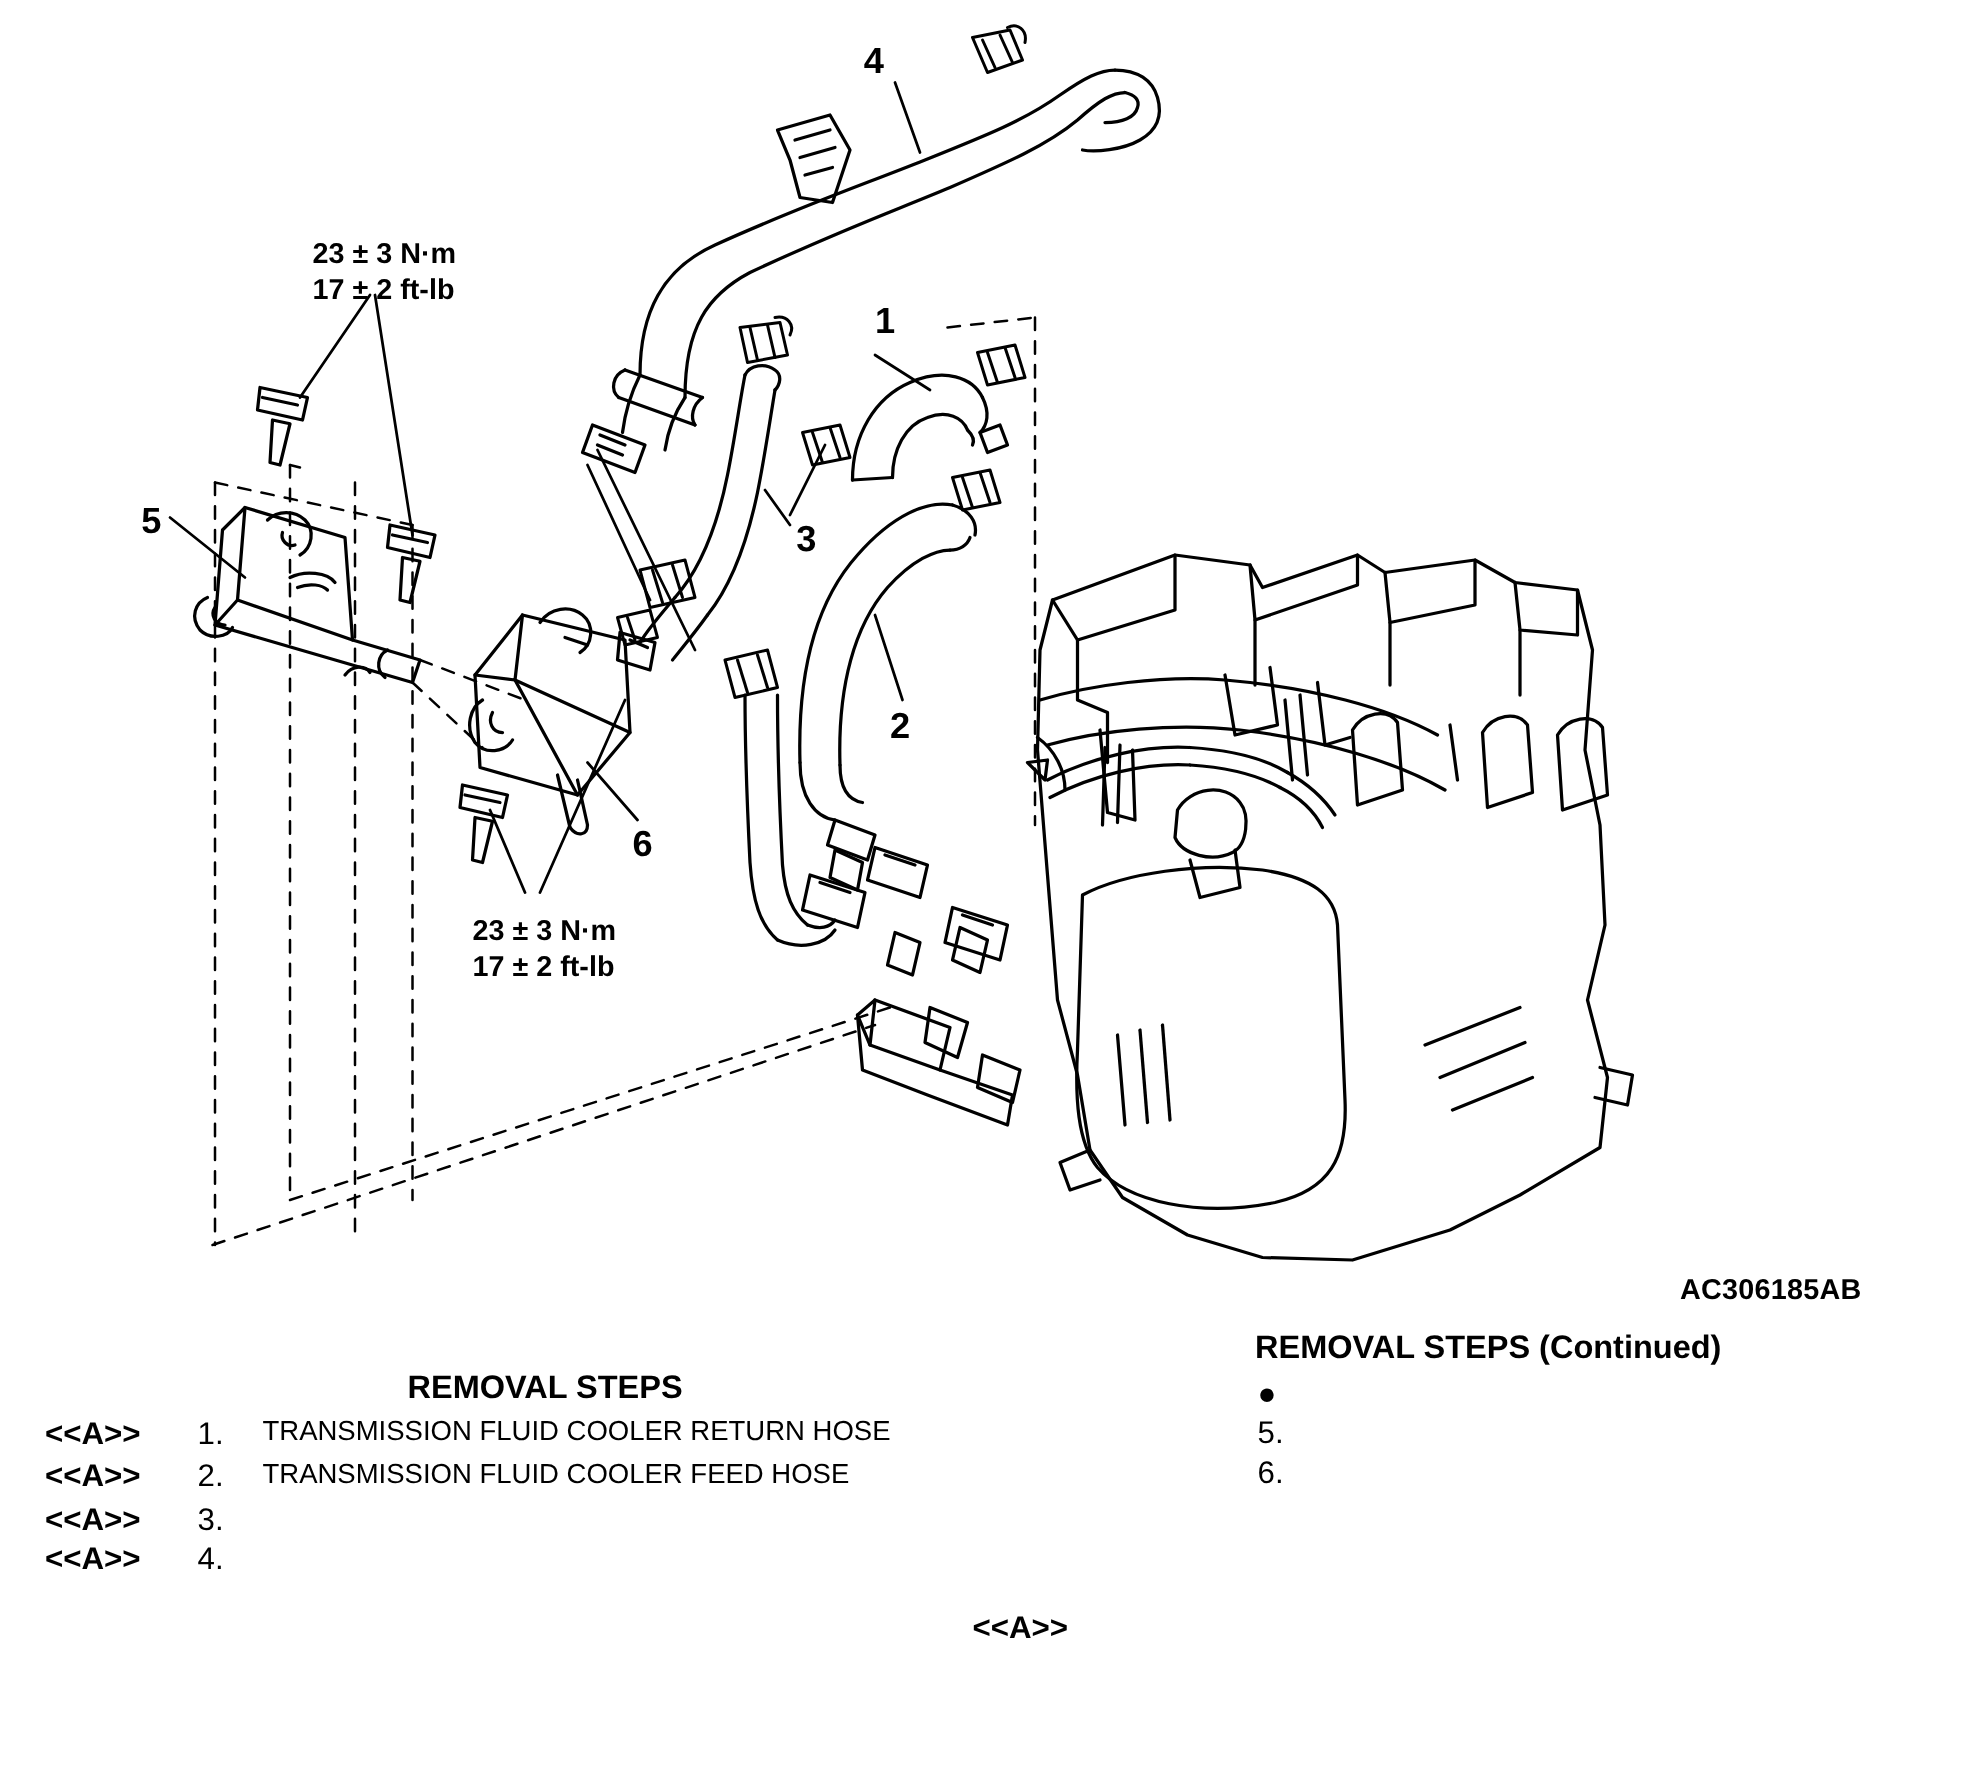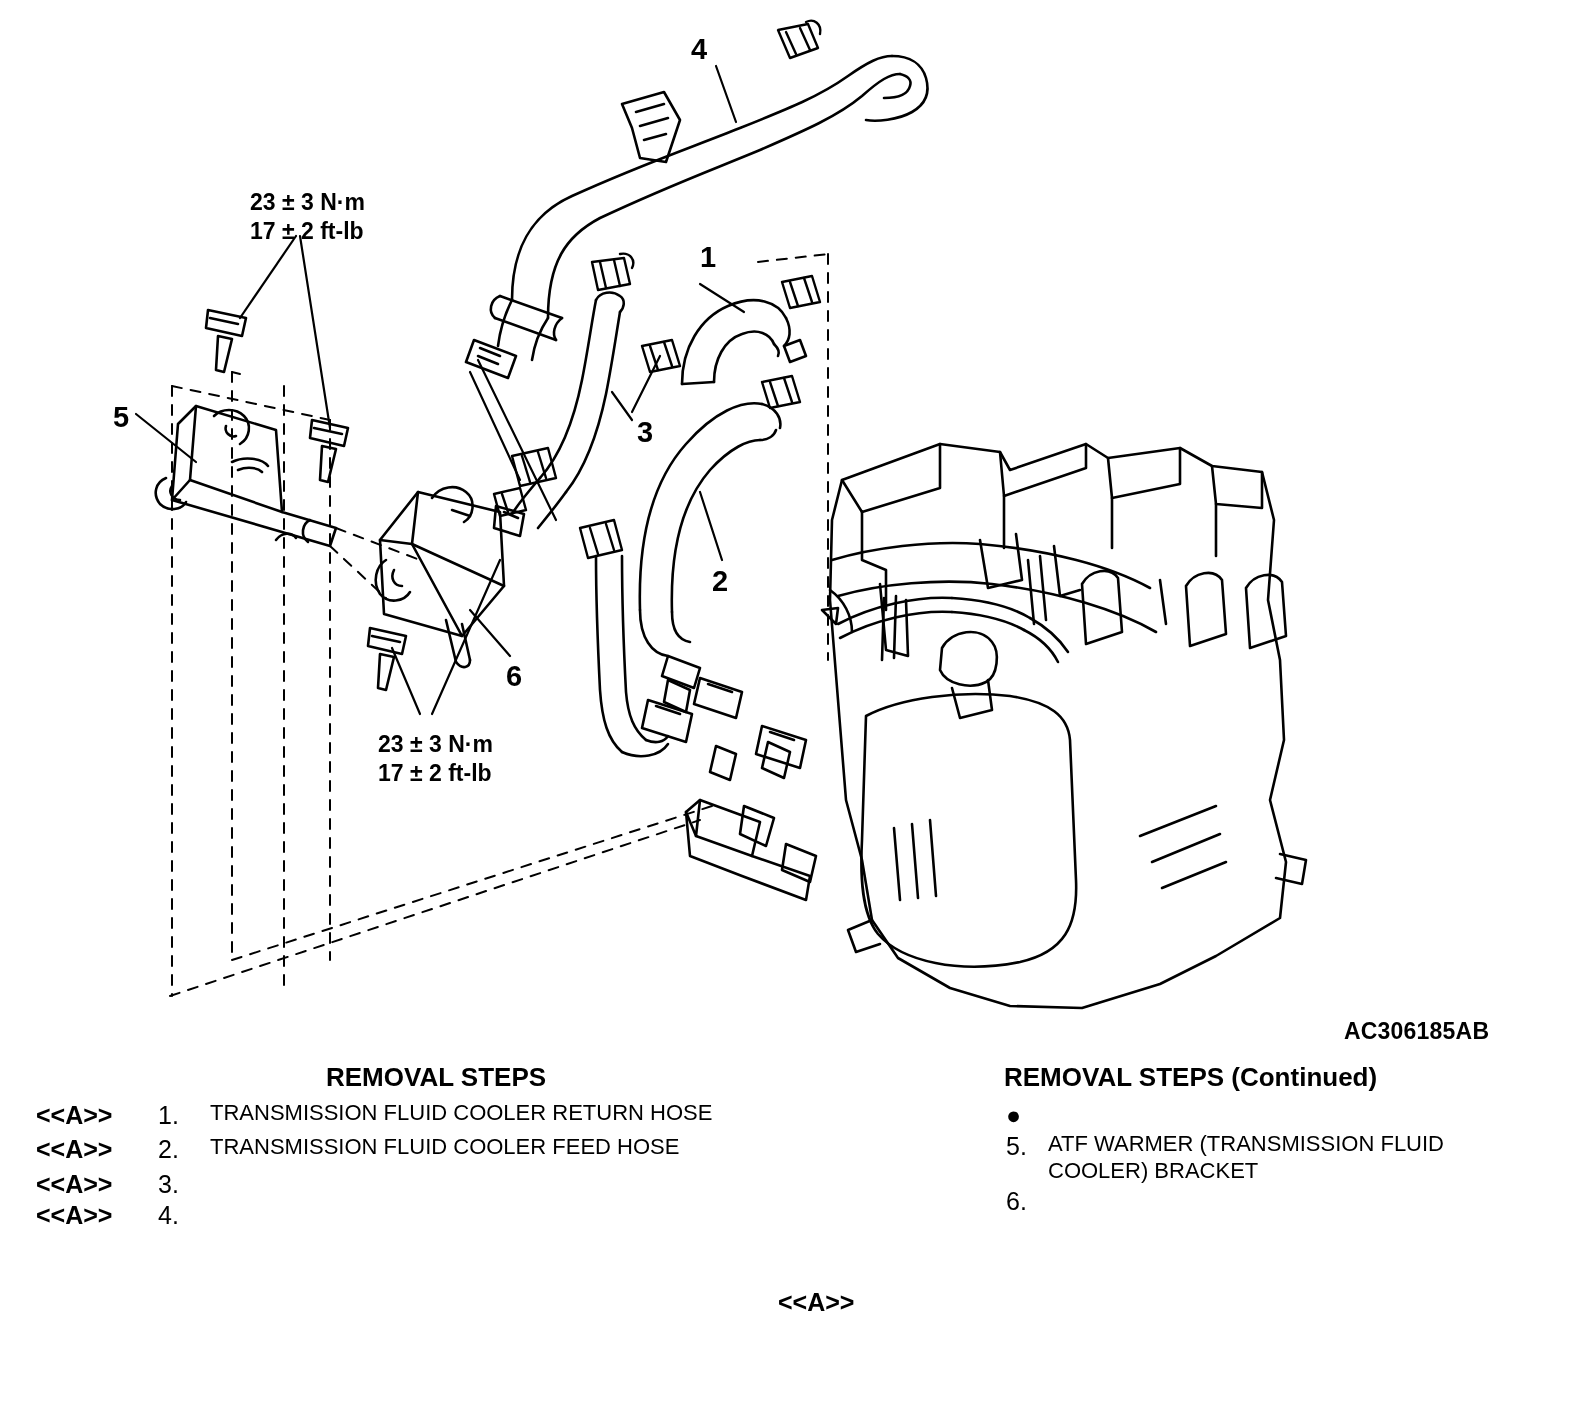--- a/index.html
+++ b/index.html
@@ -367,21 +367,21 @@
   <div class="torque-note" style="left:366px; top:730px;">
     <div>23 ± 3 N·m</div>
     <div>17 ± 2 ft-lb</div>
   </div>
 
   <div class="fig-id" style="left:1344px; top:1018px;">AC306185AB</div>
 
   <div class="floating-tag" style="left:778px; top:1288px;">&lt;&lt;A&gt;&gt;</div>
 
   <div class="steps-col" style="left:36px; top:1062px; width:780px;">
-    <div class="steps-title" style="margin-left:290px;">REMOVAL STEPS</div>
+    <div class="steps-title" style="margin-left:290px;margin-top:32px;">REMOVAL STEPS</div>
 
     <div class="step-row" style="margin-bottom:4px;">
       <div class="step-tag">&lt;&lt;A&gt;&gt;</div>
       <div class="step-num">1.</div>
       <div class="step-text">TRANSMISSION FLUID COOLER RETURN HOSE</div>
     </div>
 
     <div class="step-row" style="margin-bottom:4px;">
       <div class="step-tag">&lt;&lt;A&gt;&gt;</div>
       <div class="step-num">2.</div>
@@ -401,21 +401,20 @@
 
   <div class="steps-col" style="left:996px; top:1062px; width:500px;">
     <div class="steps-title" style="margin-left:8px;">REMOVAL STEPS (Continued)</div>
 
     <div class="step-row">
       <div class="step-bullet">●</div>
     </div>
 
     <div class="step-row">
       <div class="step-bullet">5.</div>
-      <div class="step-text">ATF WARMER (TRANSMISSION FLUID COOLER) BRACKET</div>
     </div>
 
     <div class="step-row">
       <div class="step-bullet">6.</div>
     </div>
   </div>
 
 </div>
 
 </body></html>

